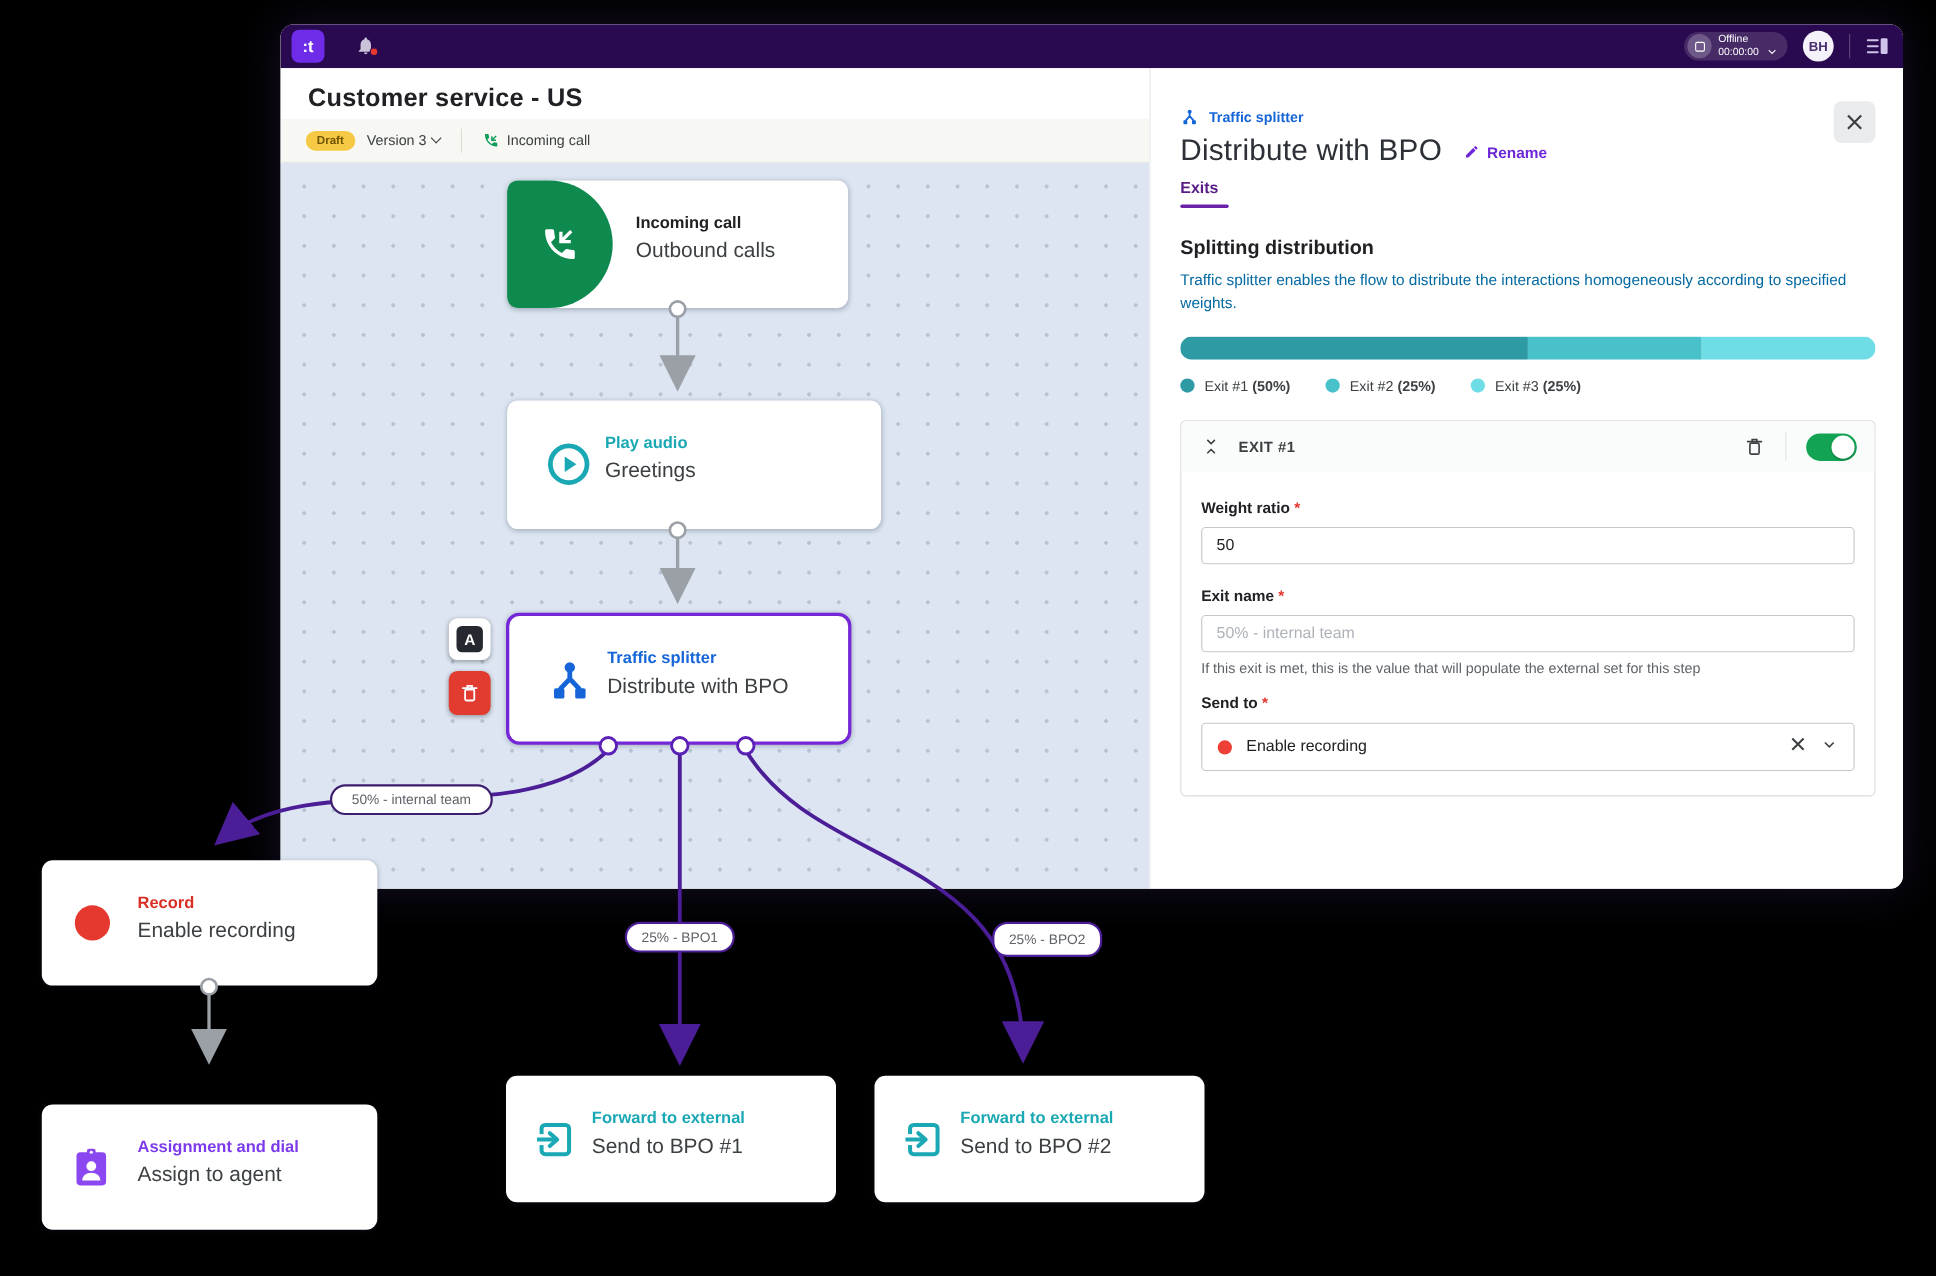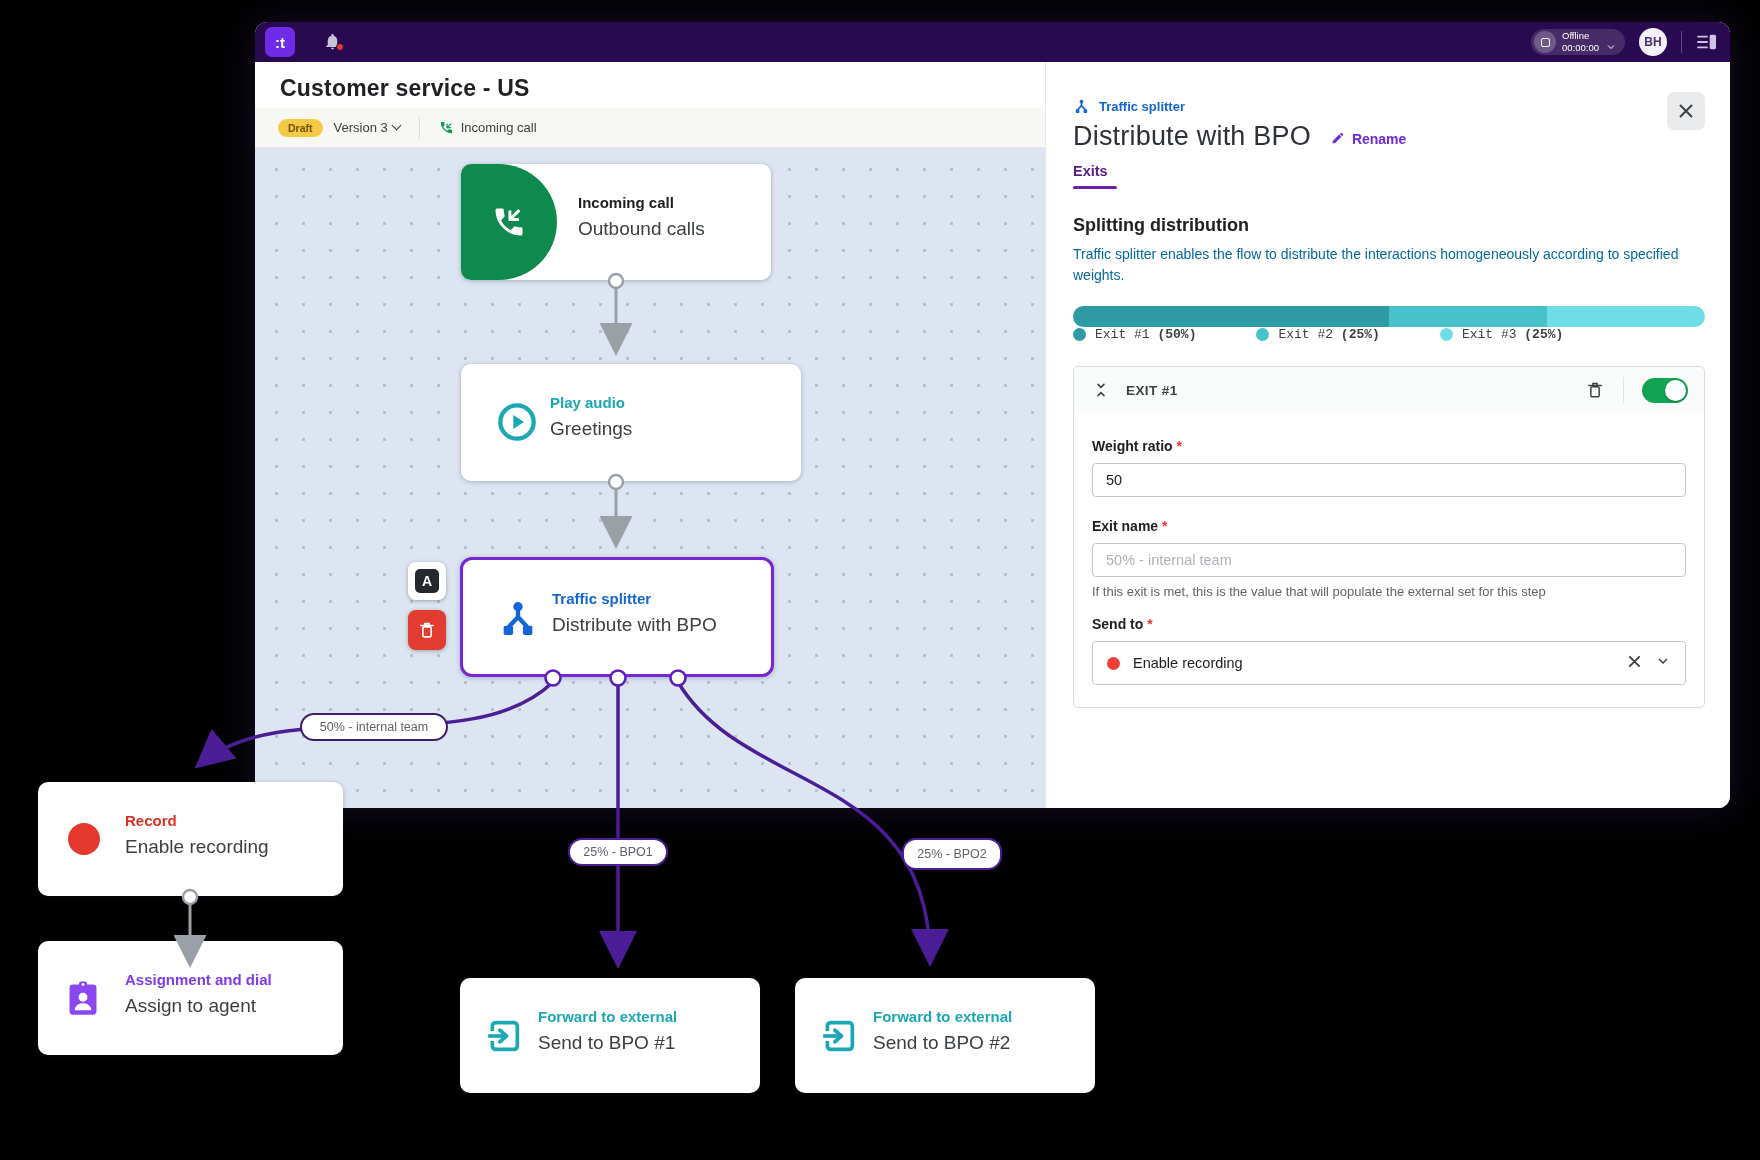--- a/index.html
+++ b/index.html
@@ -63,21 +63,21 @@
   .ptitle-row { display:flex; align-items:baseline; gap:20px; margin-top:6px; }
   .ptitle { font-size:27px; font-weight:500; color:#2d3137; letter-spacing:.2px; }
   .rename { display:flex; gap:7px; color:#6d28d9; font-size:14px; font-weight:bold; cursor:pointer; }
   .rename svg { width:14px; height:14px; fill:#6d28d9; }
   .tabs { margin-top:10px; }
   .tab { display:inline-block; font-size:14.5px; font-weight:bold; color:#581c87; padding-bottom:7px; }
   .tab-underline { width:44px; height:3px; background:#6b21a8; border-radius:2px; }
   .sec-title { margin-top:26px; font-size:18px; font-weight:bold; color:#202124; }
   .sec-desc { margin-top:8px; font-size:14px; color:#0369a1; line-height:1.5; }
   .dist-bar { margin-top:20px; height:21px; border-radius:11px; overflow:hidden; display:flex; }
-  .legend { display:flex; gap:60px;font-family:Liberation Mono, monospace; }
+  .legend { margin-top:16px; display:flex; gap:32px; }
   .legend-item { display:flex; align-items:center; gap:9px; font-size:13px; color:#3c4043; }
   .legend-dot { width:13px; height:13px; border-radius:50%; }
   .legend-item b { font-weight:bold; }
 
   .exit-card { margin-top:24px; border:1px solid #d9dcde; border-radius:5px; background:#fff; }
   .exit-head { height:46px; background:#fafbfb; border-radius:5px 5px 0 0; display:flex; align-items:center;
                padding:0 16px 0 18px; }
   .exit-head .collapse { width:18px; height:18px; margin-right:16px; cursor:pointer; }
   .exit-title { font-size:13.5px; font-weight:bold; color:#3c4043; letter-spacing:.4px; }
   .exit-head .spacer { flex:1; }
@@ -116,21 +116,21 @@
   .n-play .ntype { color:#1ba8b5; }
   .play-ic { position:absolute; left:36px; top:38px; width:40px; height:40px; }
   .n-play .txt, .n-splitter .txt { left:89px; }
   .n-splitter { left:460px; top:557px; width:314px; height:120px; border:3px solid #7527d8; border-radius:12px; }
   .n-splitter .ntype { color:#1565d8; }
   .split-ic { position:absolute; left:34px; top:38px; width:42px; height:42px; }
   .n-record { left:38px; top:782px; width:305px; height:114px; }
   .n-record .ntype { color:#d93025; }
   .rec-ic { position:absolute; left:30px; top:41px; width:32px; height:32px; border-radius:50%; background:#e5392f; }
   .n-record .txt, .n-assign .txt { left:87px; }
-  .n-assign { left:38px; top:941px; width:305px; height:114px; }
+  .n-assign { left:38px; top:1004px; width:305px; height:114px; }
   .n-assign .ntype { color:#7c3aed; }
   .asg-ic { position:absolute; left:26px; top:37px; width:38px; height:40px; }
   .n-fwd1 { left:460px; top:978px; width:300px; height:115px; }
   .n-fwd2 { left:795px; top:978px; width:300px; height:115px; }
   .n-fwd1 .ntype, .n-fwd2 .ntype { color:#1ba8b5; }
   .fwd-ic { position:absolute; left:24px; top:38px; width:40px; height:40px; }
   .n-fwd1 .txt, .n-fwd2 .txt { left:78px; }
 
   
   .tool-a { position:absolute; left:408px; top:562px; width:38px; height:38px; border-radius:8px; background:#fff;

